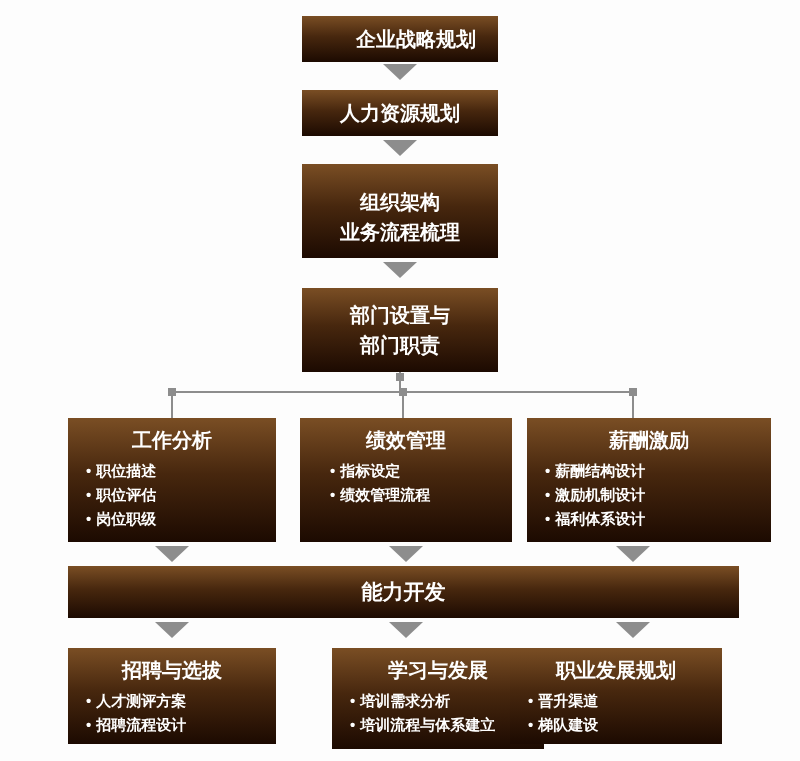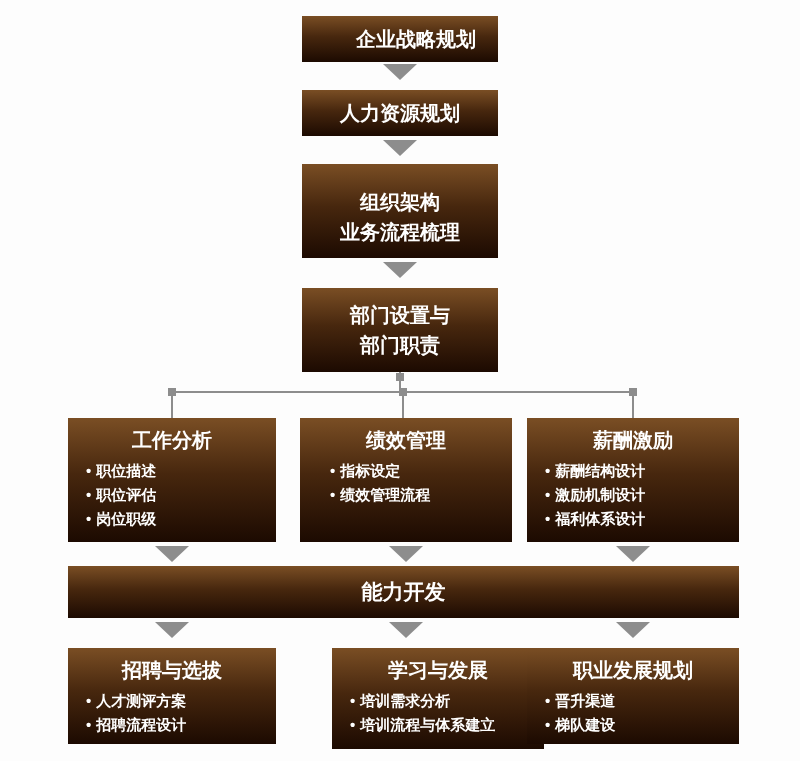--- a/index.html
+++ b/index.html
@@ -91,21 +91,21 @@
   </div>
 
   <div class="box" style="left:300px;top:418px;width:212px;height:124px;">
     <div class="branch-title">绩效管理</div>
     <ul class="bullets" style="padding-left:30px;">
       <li><span class="dot">•</span><span>指标设定</span></li>
       <li><span class="dot">•</span><span>绩效管理流程</span></li>
     </ul>
   </div>
 
-  <div class="box" style="left:527px;top:418px;width:212px;height:124px;">
+  <div class="box" style="left:527px;top:418px;width:244px;height:124px;">
     <div class="branch-title">薪酬激励</div>
     <ul class="bullets">
       <li><span class="dot">•</span><span>薪酬结构设计</span></li>
       <li><span class="dot">•</span><span>激励机制设计</span></li>
       <li><span class="dot">•</span><span>福利体系设计</span></li>
     </ul>
   </div>
 
   <div class="arrow" style="left:155px;top:546px;"></div>
   <div class="arrow" style="left:389px;top:546px;"></div>
@@ -128,21 +128,21 @@
   </div>
 
   <div class="box" style="left:300px;top:648px;width:212px;height:101px;margin-left:32px;">
     <div class="branch-title">学习与发展</div>
     <ul class="bullets">
       <li><span class="dot">•</span><span>培训需求分析</span></li>
       <li><span class="dot">•</span><span>培训流程与体系建立</span></li>
     </ul>
   </div>
 
-  <div class="box" style="left:527px;top:648px;width:212px;height:96px;">
+  <div class="box" style="left:510px;top:648px;width:212px;height:96px;">
     <div class="branch-title">职业发展规划</div>
     <ul class="bullets">
       <li><span class="dot">•</span><span>晋升渠道</span></li>
       <li><span class="dot">•</span><span>梯队建设</span></li>
     </ul>
   </div>
 
 </div>
 
 </body></html>

